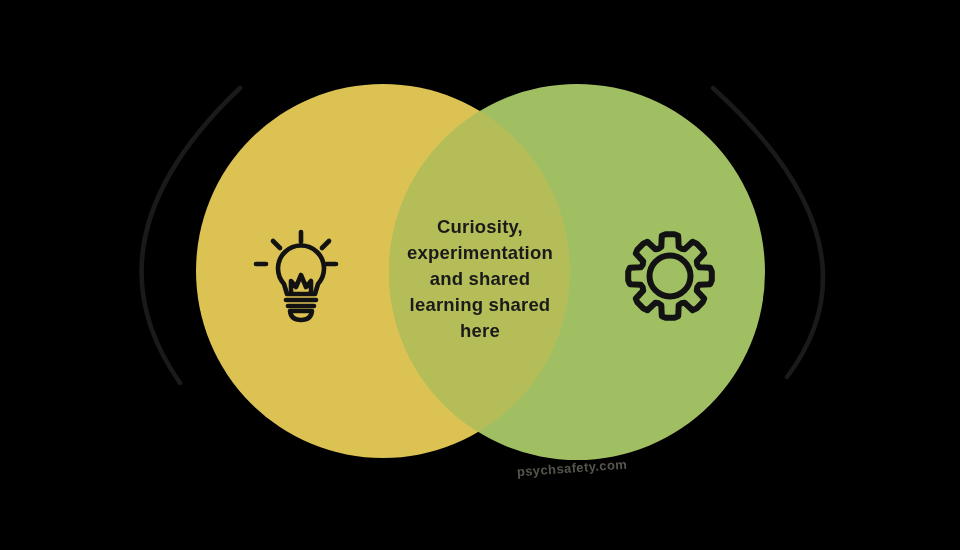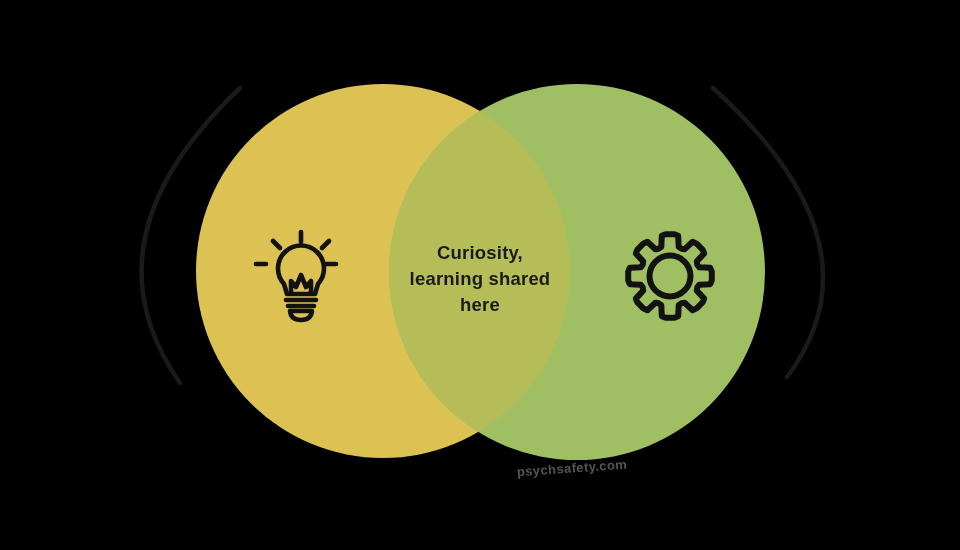--- a/index.html
+++ b/index.html
@@ -55,19 +55,21 @@
     </g>
 
     <g fill="none" stroke-width="6" stroke-linecap="round" stroke-linejoin="round" stroke="#121212">
       <path d="M661.3 246.8L661.8 235.8L665.6 234.2L674.4 234.2L678.2 235.8L678.7 246.8L681.3 248.7L684.6 249.2L692.6 241.8L696.4 243.4L702.6 249.6L704.2 253.4L696.8 261.4L697.3 264.7L699.2 267.3L710.2 267.8L711.8 271.6L711.8 280.4L710.2 284.2L699.2 284.7L697.3 287.3L696.8 290.6L704.2 298.6L702.6 302.4L696.4 308.6L692.6 310.2L684.6 302.8L681.3 303.3L678.7 305.2L678.2 316.2L674.4 317.8L665.6 317.8L661.8 316.2L661.3 305.2L658.7 303.3L655.4 302.8L647.4 310.2L643.6 308.6L637.4 302.4L635.8 298.6L643.2 290.6L642.7 287.3L640.8 284.7L629.8 284.2L628.2 280.4L628.2 271.6L629.8 267.8L640.8 267.3L642.7 264.7L643.2 261.4L635.8 253.4L637.4 249.6L643.6 243.4L647.4 241.8L655.4 249.2L658.7 248.7Z"></path>
       <circle cx="670" cy="276" r="20.5"></circle>
     </g>
   </svg>
 
   <div class="overlap-text">
     <div>Curiosity,</div>
+    <div>experimentation</div>
+    <div>and shared</div>
     <div>learning shared</div>
     <div>here</div>
   </div>
 
   <div class="watermark">psychsafety.com</div>
 
 </div>
 
 </body></html>

